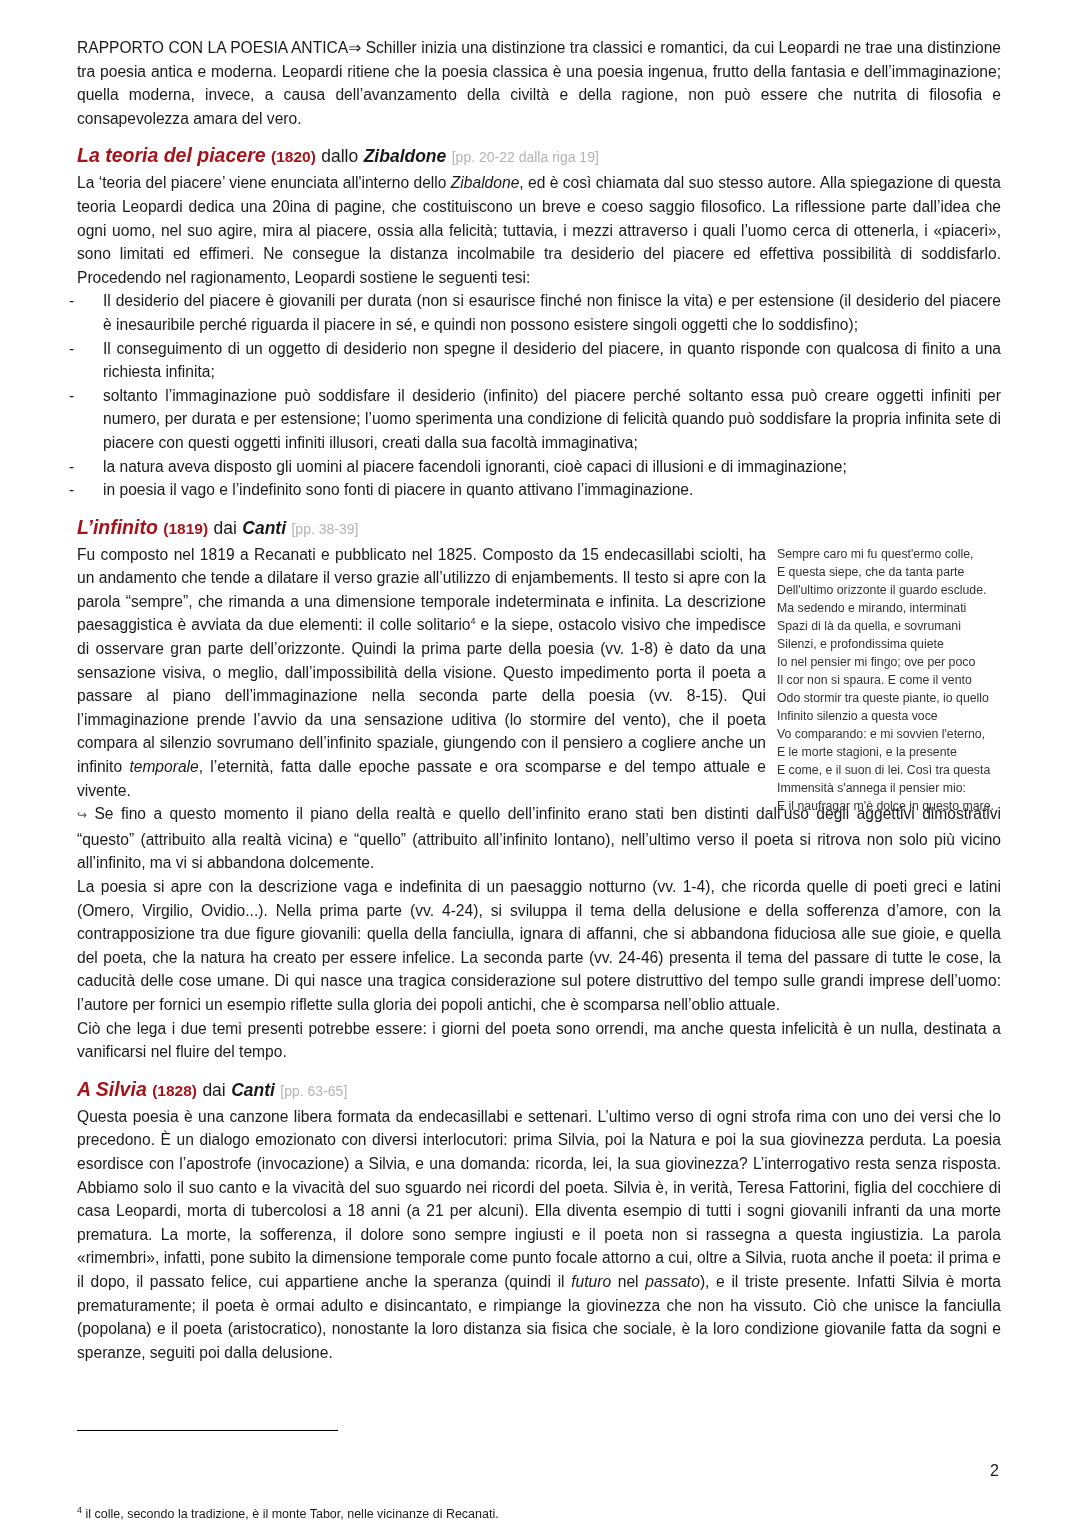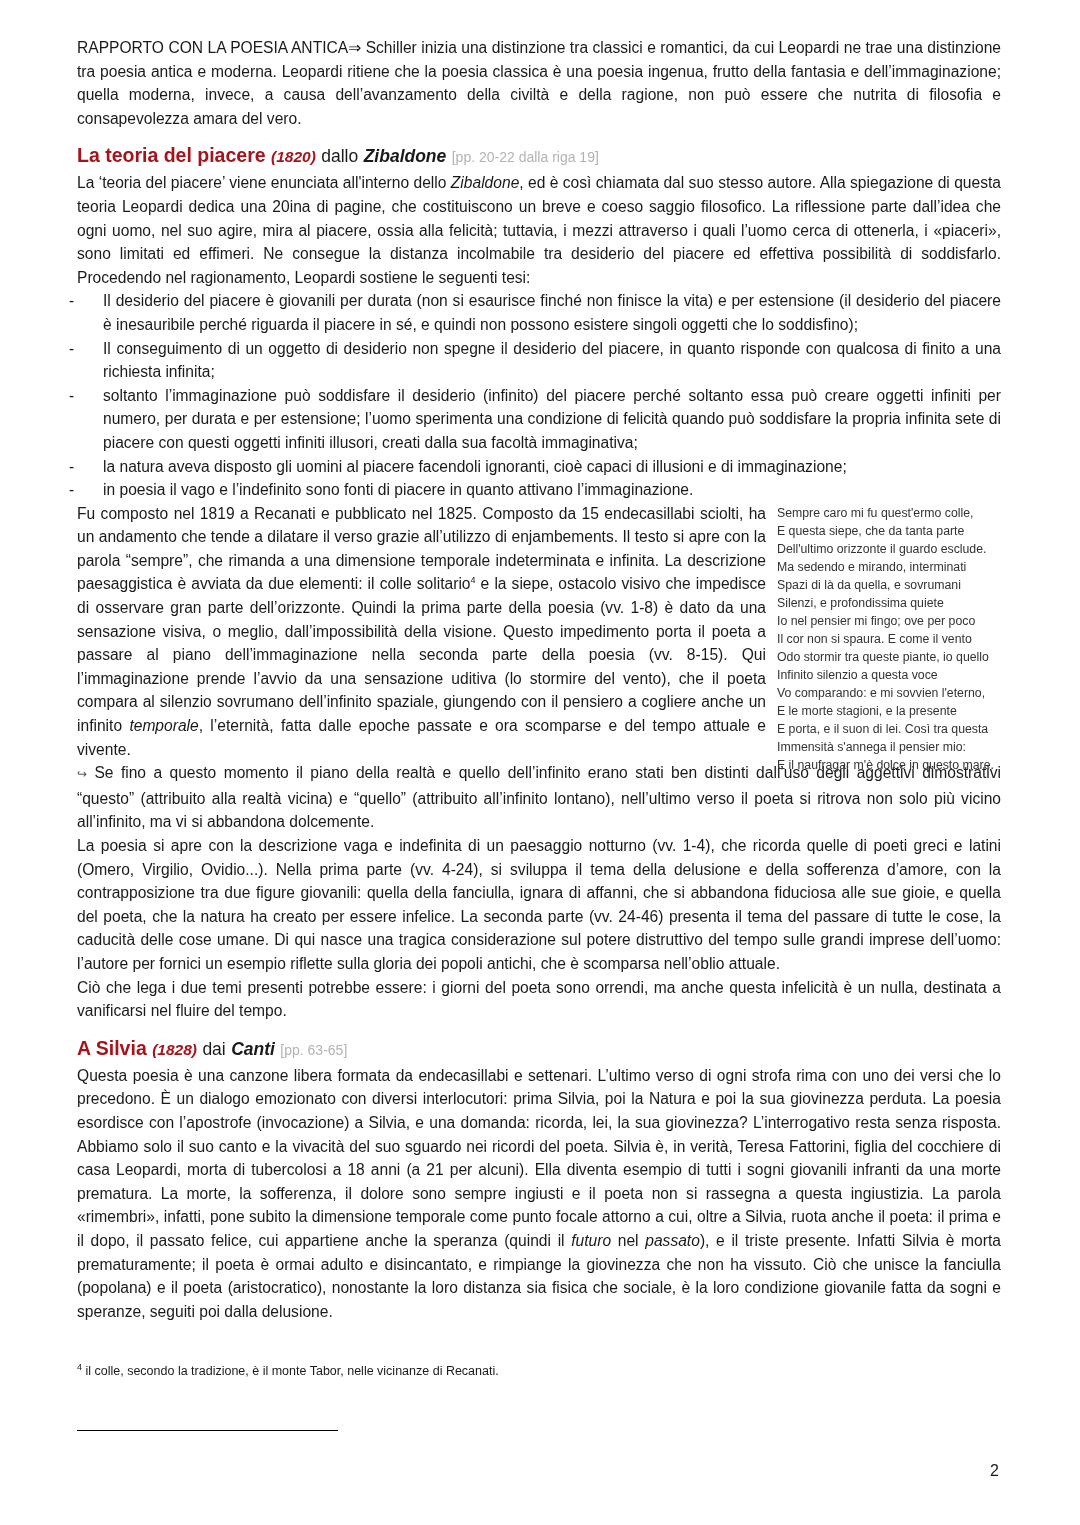--- a/index.html
+++ b/index.html
@@ -2,37 +2,37 @@
 <html><head>
 <meta charset="utf-8">
 <style>
   html, body { margin: 0; padding: 0; background: #ffffff; }
   body { width: 1080px; height: 1525px; position: relative; overflow: hidden;
          font-family: "Liberation Sans", sans-serif; color: #1a1a1a; }
   .page { position: absolute; left: 77px; top: 36px; width: 924px; }
   p { margin: 0; font-size: 15.6px; line-height: 23.6px; text-align: justify; }
   b { font-weight: normal; }
   .h { margin: 0; font-size: 19.5px; line-height: 26px; margin-top: 12px; margin-bottom: 1px; }
-  .h .t { color: #a5131b; font-weight: bold; }
-  .h .y { color: #a5131b; font-weight: bold; font-size: 15.5px; font-style: italic; }
+  .h .t { color: #a5131b; font-weight: bold; font-style: italic; }
+  .h .y { color: #a5131b; font-weight: bold; font-size: 15.5px; }
   .h .w { font-size: 17.5px; margin-top: 40px; }
   .h .bk { font-weight: bold; font-style: italic; font-size: 17.5px; }
   .h .pp { color: #b3b3b3; font-size: 14px; }
   ul { list-style: none; margin: 0; padding: 0; }
   ul li { position: relative; padding-left: 26px; font-size: 15.6px; line-height: 23.6px; text-align: justify; }
   ul li .dash { position: absolute; left: -8px; top: 0; }
   .inf-wrap { position: relative; }
   .inf-text { width: 689px; }
   .poem { position: absolute; left: 700px; top: 2px; width: 236px; 
           font-size: 12.3px; line-height: 18px; color: #333; }
   .poem div { white-space: nowrap; }
   .arrow-p { text-indent: 0; }
   sup { font-size: 9px; line-height: 0; }
   .footrule { position: absolute; left: 77px; top: 1430px; width: 261px; height: 1px; background: #000; }
-  .footnote { position: absolute; left: 77px; top: 1363px; font-size: 12.5px; line-height: 16px; }
+  .footnote { position: absolute; left: 77px; top: 1506px; font-size: 12.5px; line-height: 16px; }
   .pagenum { position: absolute; left: 990px; top: 1462px; font-size: 16px; }
 </style>
 </head>
 <body>
 
 <div class="page">
 
   <p><b>RAPPORTO CON LA POESIA ANTICA⇒</b> <b>Schiller</b><span> inizia una distinzione tra classici e romantici, da cui Leopardi ne trae una distinzione tra poesia antica e moderna. Leopardi ritiene che la poesia classica è una poesia ingenua, frutto della fantasia e dell’immaginazione; quella moderna, invece, a causa dell’avanzamento della civiltà e della ragione, non può essere che nutrita di filosofia e </span><b>consapevolezza amara del vero</b><span>.</span></p>
 
   <div class="h">
@@ -44,37 +44,44 @@
   </div>
   <p><span>La ‘teoria del piacere’ viene enunciata all'interno dello </span><i>Zibaldone</i><span>, ed è così chiamata dal suo stesso autore. Alla spiegazione di questa teoria Leopardi dedica una 20ina di pagine, che costituiscono un breve e coeso saggio filosofico. La riflessione parte dall’idea che ogni uomo, nel suo agire, mira al piacere, ossia alla felicità; tuttavia, i mezzi attraverso i quali l’uomo cerca di ottenerla, i «piaceri», sono limitati ed effimeri. Ne consegue la distanza incolmabile tra desiderio del piacere ed effettiva possibilità di soddisfarlo. Procedendo nel ragionamento, Leopardi sostiene le seguenti tesi:</span></p>
   <ul>
     <li><span class="dash">-</span><span>Il </span><b>desiderio del piacere</b><span> è </span><b>giovanili</b><span> per durata (non si esaurisce finché non finisce la vita) e per estensione (il desiderio del piacere è inesauribile perché riguarda il piacere in sé, e quindi non possono esistere singoli oggetti che lo soddisfino);</span></li>
     <li><span class="dash">-</span><span>Il </span><b>conseguimento</b><span> di un oggetto di desiderio non spegne il desiderio del piacere, in quanto risponde con qualcosa di </span><b>finito</b><span> a una </span><b>richiesta infinita</b><span>;</span></li>
     <li><span class="dash">-</span><span>soltanto </span><b>l’immaginazione</b><span> può soddisfare il desiderio (infinito) del piacere perché soltanto essa può creare oggetti infiniti per numero, per durata e per estensione; l’uomo sperimenta una condizione di felicità quando può soddisfare la propria infinita sete di piacere con questi </span><b>oggetti infiniti illusori</b><span>, creati dalla sua </span><b>facoltà immaginativa</b><span>;</span></li>
     <li><span class="dash">-</span><span>la natura aveva disposto gli uomini al piacere facendoli ignoranti, cioè capaci di illusioni e di immaginazione;</span></li>
     <li><span class="dash">-</span><span>in poesia </span><b>il vago e l’indefinito sono fonti di piacere</b><span> in quanto attivano l’immaginazione.</span></li>
   </ul>
 
+  <div class="h">
+    <span class="t">L’infinito</span>
+    <span class="y">(1819)</span>
+    <span class="w">dai</span>
+    <span class="bk">Canti</span>
+    <span class="pp">[pp. 38-39]</span>
+  </div>
   <div class="inf-wrap">
     <p class="inf-text"><span>Fu composto nel 1819 a Recanati e pubblicato nel 1825. Composto da </span><b>15 endecasillabi sciolti</b><span>, ha un andamento che tende a dilatare il verso grazie all’utilizzo di </span><b>enjambements</b><span>. Il testo si apre con la parola “sempre”, che rimanda a una dimensione temporale </span><b>indeterminata</b><span> e </span><b>infinita</b><span>. La descrizione paesaggistica è avviata da due elementi: il </span><b>colle solitario</b><sup>4</sup><span> e la </span><b>siepe</b><span>, ostacolo visivo che impedisce di osservare gran parte dell’orizzonte. Quindi la prima parte della poesia (vv. 1-8) è dato da una </span><b>sensazione visiva</b><span>, o meglio, dall’impossibilità della visione. Questo impedimento porta il poeta a passare al piano dell’</span><b>immaginazione</b><span> nella seconda parte della poesia (vv. 8-15). Qui l’immaginazione prende l’avvio da una </span><b>sensazione uditiva</b><span> (lo stormire del vento), che il poeta compara al silenzio sovrumano dell’infinito spaziale, giungendo con il pensiero a cogliere anche un infinito </span><i>temporale</i><span>, l’eternità, fatta dalle epoche passate e ora scomparse e del tempo attuale e vivente.</span></p>
     <p class="arrow-p"><span style="font-size:12px;color:#555;">↪</span><span> Se fino a questo momento il piano della realtà e quello dell’infinito erano stati ben distinti dall’uso degli aggettivi dimostrativi “questo” (attribuito alla realtà vicina) e “quello” (attribuito all’infinito lontano), nell’ultimo verso il poeta si ritrova non solo più vicino all’infinito, ma vi si abbandona dolcemente.</span></p>
     <div class="poem">
       <div>Sempre caro mi fu quest'ermo colle,</div>
       <div>E questa siepe, che da tanta parte</div>
       <div>Dell'ultimo orizzonte il guardo esclude.</div>
       <div>Ma sedendo e mirando, interminati</div>
       <div>Spazi di là da quella, e sovrumani</div>
       <div>Silenzi, e profondissima quiete</div>
       <div>Io nel pensier mi fingo; ove per poco</div>
       <div>Il cor non si spaura. E come il vento</div>
       <div>Odo stormir tra queste piante, io quello</div>
       <div>Infinito silenzio a questa voce</div>
       <div>Vo comparando: e mi sovvien l'eterno,</div>
       <div>E le morte stagioni, e la presente</div>
-      <div>E porta, e il suon di lei. Così tra questa</div>
+      <div>E come, e il suon di lei. Così tra questa</div>
       <div>Immensità s'annega il pensier mio:</div>
       <div>E il naufragar m'è dolce in questo mare.</div>
     </div>
   </div>
 
   <p><span>La poesia si apre con la descrizione vaga e indefinita di un paesaggio notturno (vv. 1-4), che ricorda quelle di poeti greci e latini (Omero, Virgilio, Ovidio...). Nella prima parte (vv. 4-24), si sviluppa il tema della </span><b>delusione</b><span> e della </span><b>sofferenza d’amore</b><span>, con la contrapposizione tra due figure giovanili: quella della fanciulla, ignara di affanni, che si abbandona fiduciosa alle sue gioie, e quella del poeta, che la natura ha creato per essere infelice. La seconda parte (vv. 24-46) presenta il tema del passare di tutte le cose, la </span><b>caducità delle cose umane</b><span>. Di qui nasce una tragica considerazione sul </span><b>potere distruttivo del tempo</b><span> sulle grandi imprese dell’uomo: l’autore per fornici un esempio riflette sulla gloria dei popoli antichi, che è scomparsa nell’oblio attuale.</span></p>
   <p>Ciò che lega i due temi presenti potrebbe essere: i giorni del poeta sono orrendi, ma anche questa infelicità è un nulla, destinata a vanificarsi nel fluire del tempo.</p>
 
   <div class="h">
     <span class="t">A Silvia</span>

